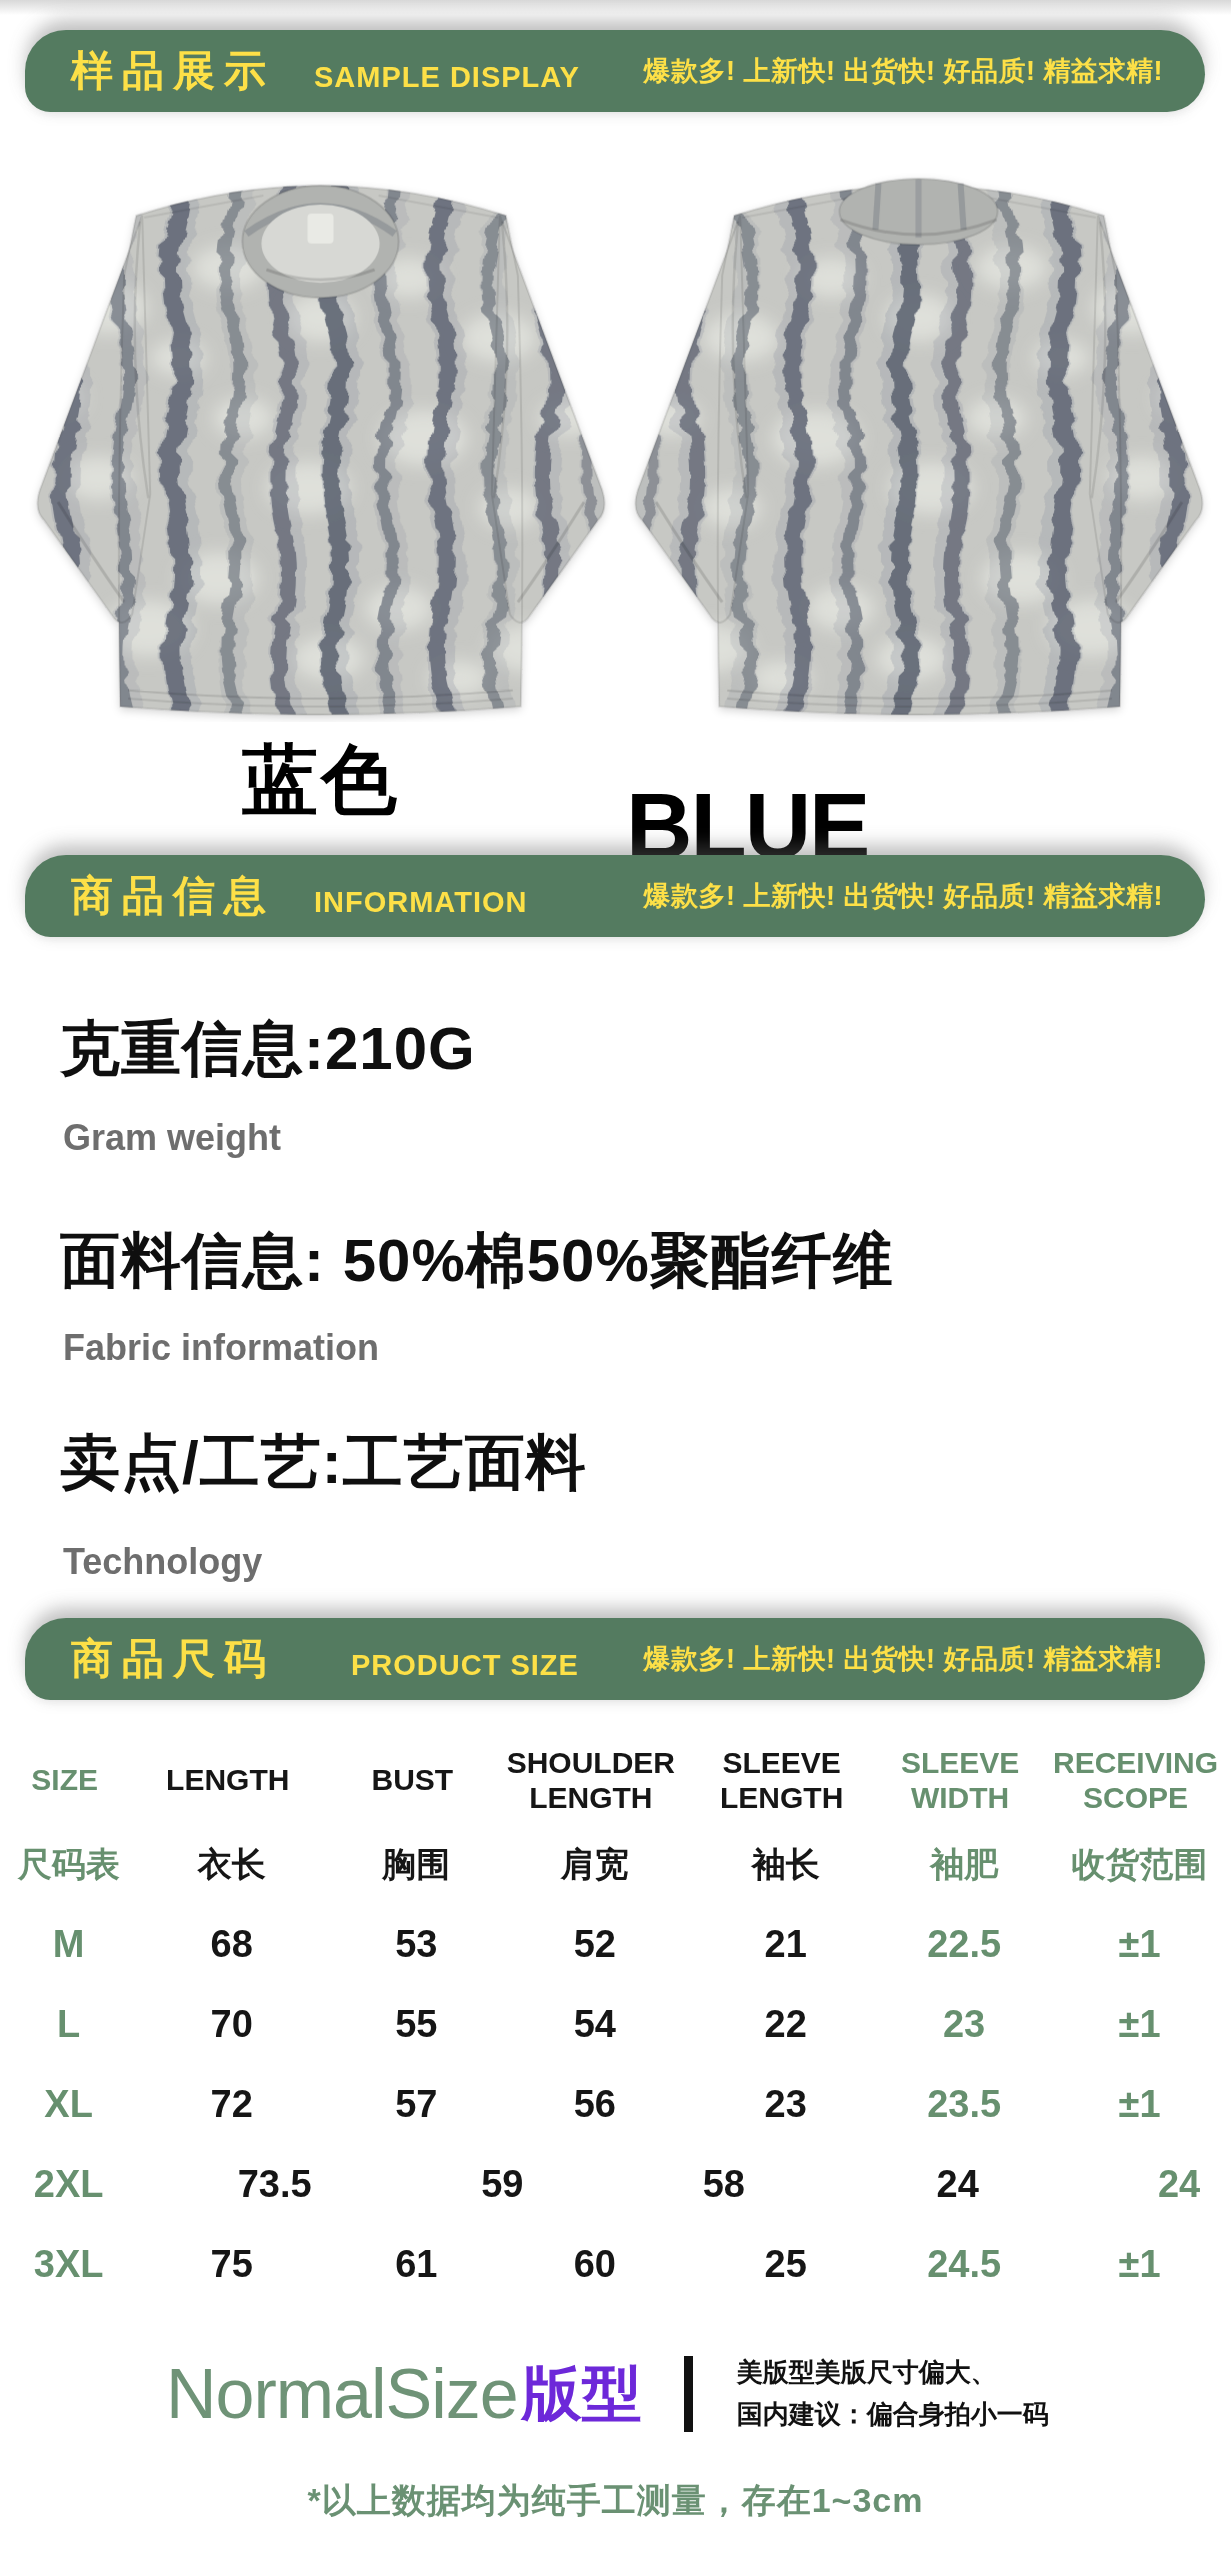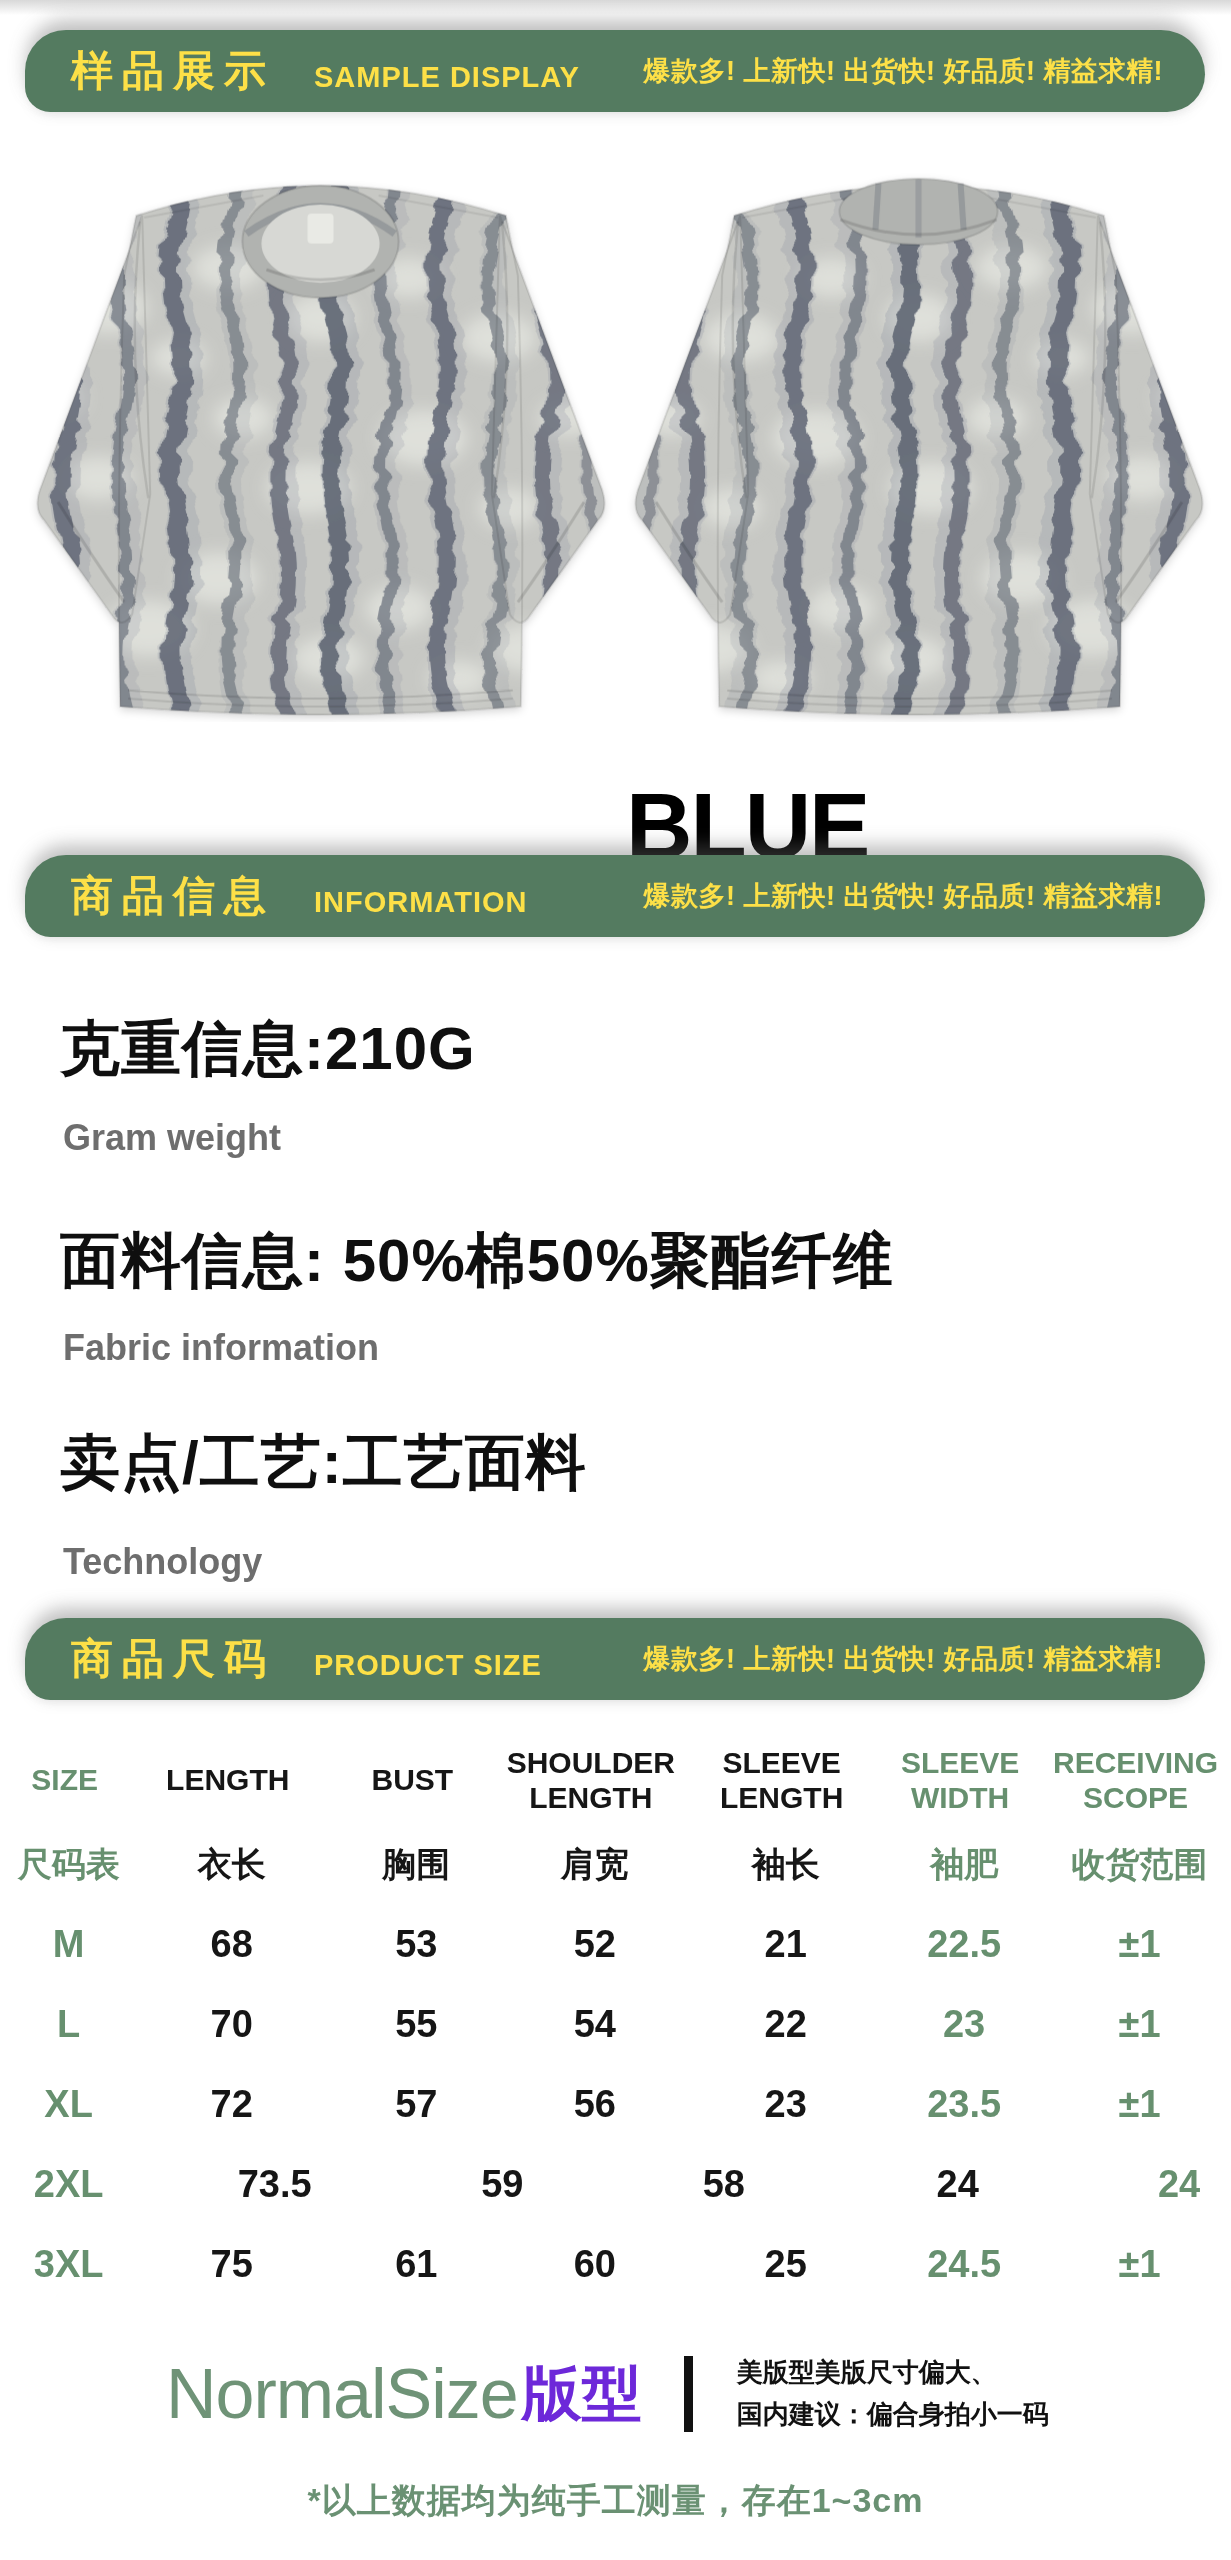--- a/index.html
+++ b/index.html
@@ -13,21 +13,21 @@
   
   .banner { position:absolute; left:25px; width:1180px; height:82px;
     background:#547b60; color:#fde047; border-radius:52px 56px 48px 32px;
     display:flex; align-items:center; padding:0 42px 0 46px;
     box-shadow:0 -12px 18px -2px rgba(105,105,105,.42), 0 8px 14px -8px rgba(120,120,120,.28); }
   .banner .cn { font-size:42px; font-weight:700; letter-spacing:9px; white-space:nowrap; }
   .banner .en { font-size:29px; font-weight:700; letter-spacing:1px; margin-left:39px; margin-top:12px; white-space:nowrap; }
   .banner .promo { margin-left:auto; font-size:27px; font-weight:700; letter-spacing:0.5px; white-space:nowrap; }
   #banner-sample { top:30px; }
   #banner-info   { top:855px; }
-  #banner-size   { top:1618px; }
+  #banner-size   { top:1618px;gap:37px; }
 
   
   .shirt { position:absolute; top:156px; width:586px; height:566px; }
   #shirt-front { left:28px; }
   #shirt-back  { left:626px; }
 
   .color-label-cn { position:absolute; left:28px; top:742px; width:586px; text-align:center;
     font-size:76px; font-weight:900; color:#000; letter-spacing:3px; line-height:1; }
   .color-label-en { position:absolute; left:626px; top:780px; width:586px; 
     font-size:92px; font-weight:700; color:#000; letter-spacing:-2px; line-height:1; }
@@ -177,20 +177,21 @@
         <ellipse cx="292" cy="54" rx="79" ry="33" fill="#b1b3b0"></ellipse>
         <path d="M252,26 L249,72" stroke="rgba(90,96,110,0.30)" stroke-width="6"></path>
         <path d="M292,22 L292,80" stroke="rgba(90,96,110,0.25)" stroke-width="6"></path>
         <path d="M334,26 L337,72" stroke="rgba(90,96,110,0.30)" stroke-width="6"></path>
         <path d="M214,62 Q292,92 370,62" fill="none" stroke="rgba(0,0,0,0.13)" stroke-width="3"></path>
         <ellipse cx="292" cy="54" rx="79" ry="33" fill="none" stroke="rgba(0,0,0,0.10)" stroke-width="2"></ellipse>
       </g>
     </g>
   </svg>
 
+  <div class="color-label-cn">蓝色</div>
   <div class="color-label-en">BLUE</div>
 
   <div class="banner" id="banner-info">
     <span class="cn">商品信息</span>
     <span class="en">INFORMATION</span>
     <span class="promo">爆款多! 上新快! 出货快! 好品质! 精益求精!</span>
   </div>
 
   <div class="spec-cn" id="spec0-cn">克重信息:210G</div>
   <div class="spec-en" id="spec0-en">Gram weight</div>

